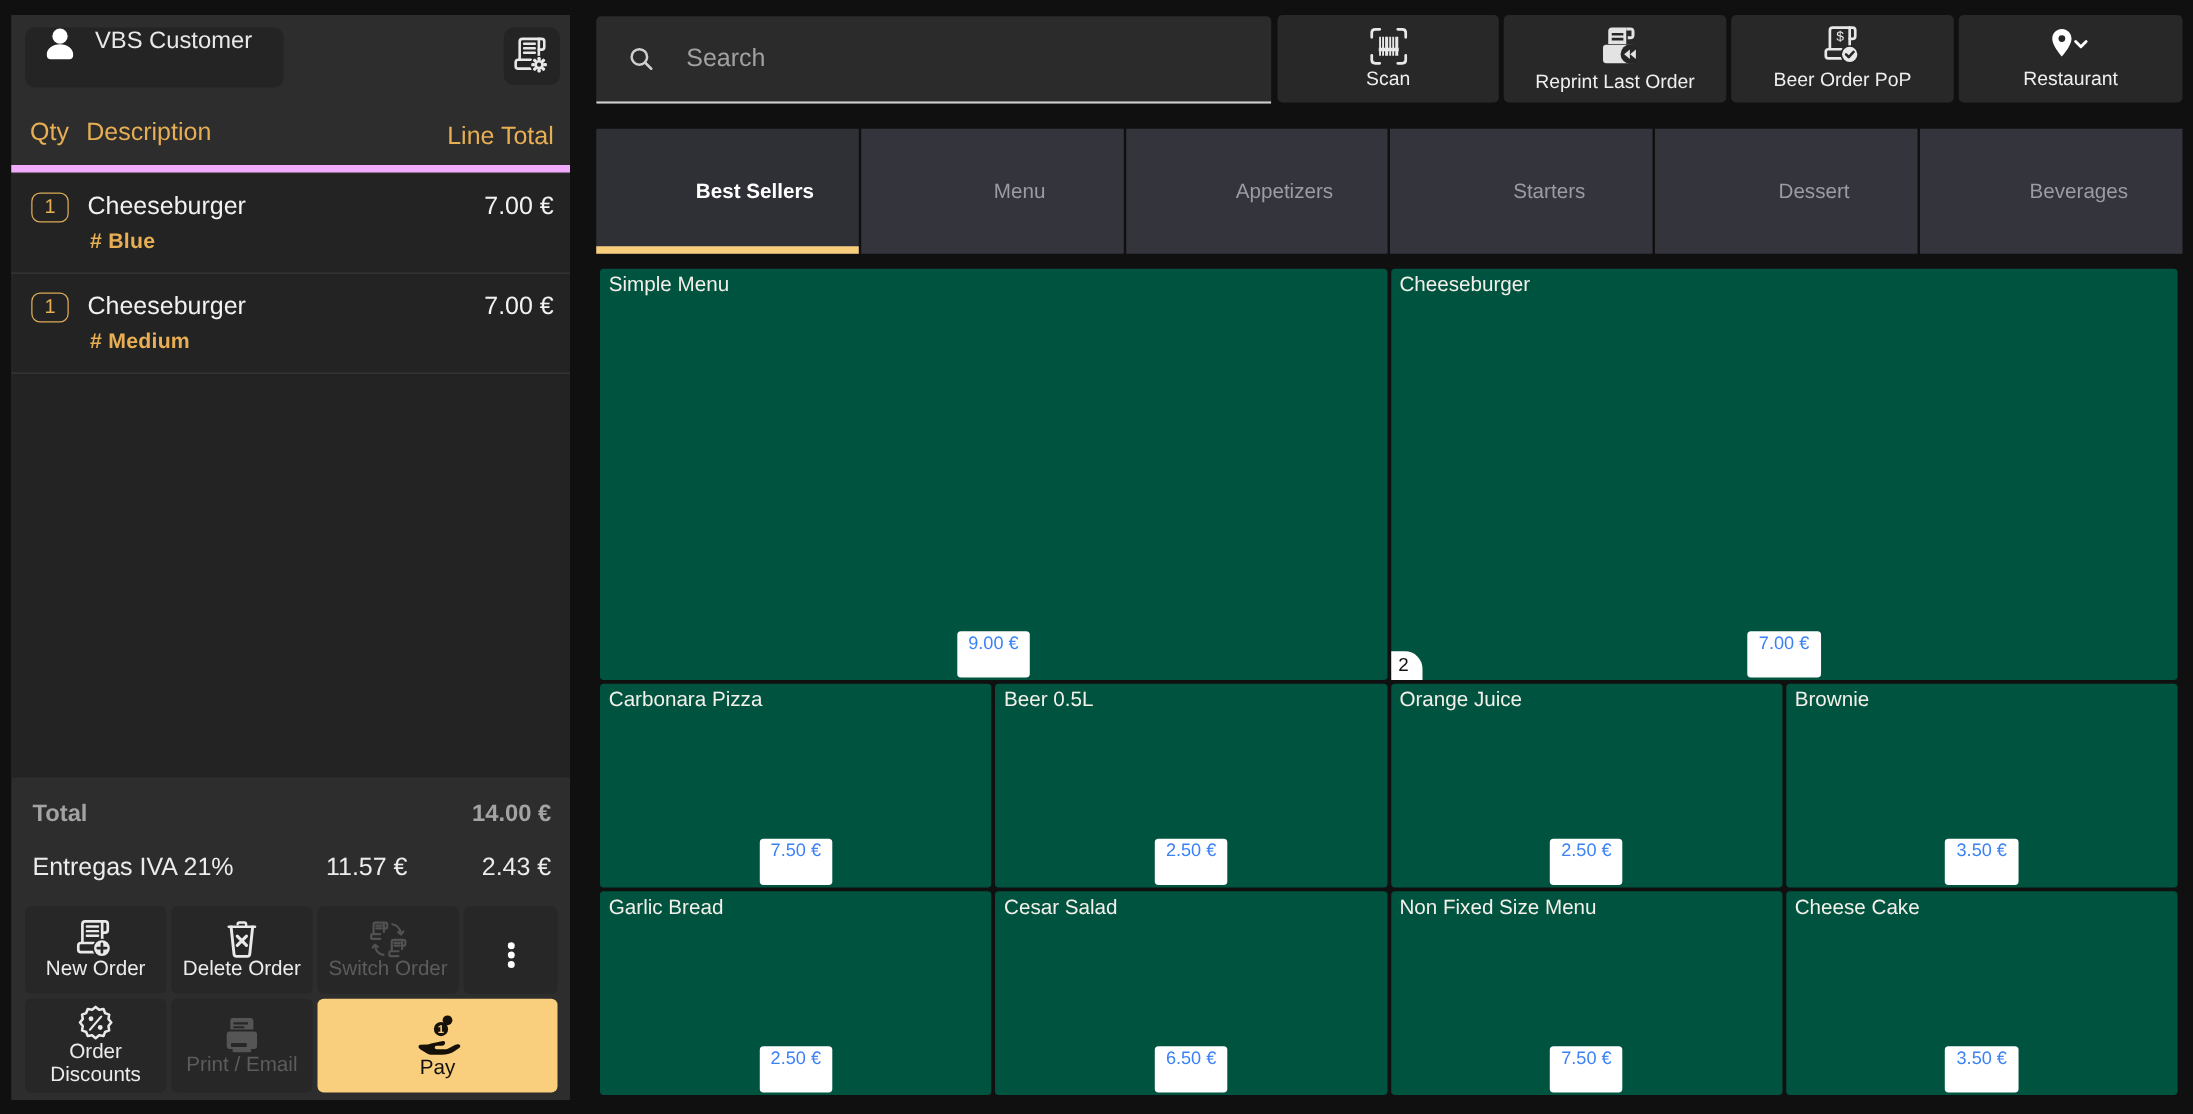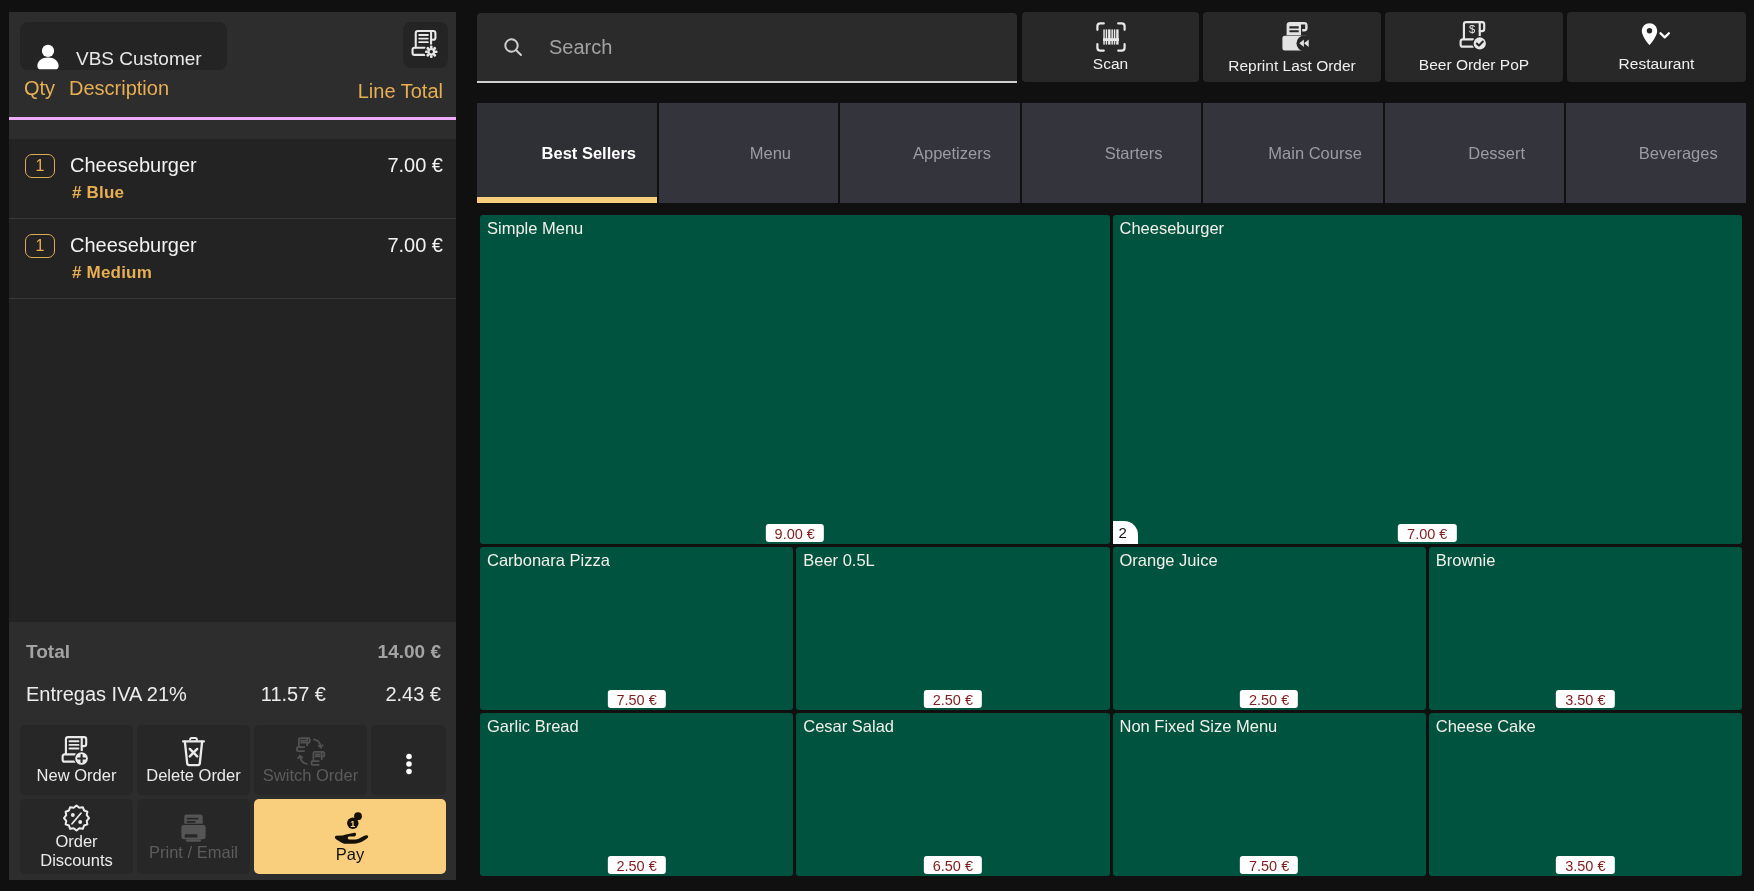--- a/index.html
+++ b/index.html
@@ -3,26 +3,26 @@
 <meta charset="utf-8">
 <style>
   * { margin:0; padding:0; box-sizing:border-box; }
   html,body { width:1754px; height:891px; background:#101010; overflow:hidden;
     font-family:"Liberation Sans", sans-serif; }
   .abs { position:absolute; }
 
   
   #left { left:9px; top:12px; width:447px; height:868px; background:#2d2d2d; }
   #chip { left:11px; top:10px; width:207px; height:48px; background:#242424; border-radius:8px;
-    display:flex; align-items:flex-end; }
+    display:flex; align-items:flex-start; }
   #chip svg { margin-left:17px; }
   #chip .t { color:#e8e8e8; font-size:19px; margin-left:17px; }
   #gearbtn { left:394px; top:10px; width:45px; height:46px; background:#242424; border-radius:8px;
     display:flex; align-items:center; justify-content:center; }
-  #headrow { left:0; top:48px; width:447px; height:60px; color:#e7ae53; font-size:20px; border-bottom:3px solid #f0abfc; }
+  #headrow { left:0; top:66px; width:447px; height:60px; color:#e7ae53; font-size:20px; border-bottom:6px solid #f0abfc; }
   #headrow .q { position:absolute; left:15px; top:17px; }
   #headrow .d { position:absolute; left:60px; top:17px; }
   #headrow .lt { position:absolute; right:13px; top:20px; }
   #items { left:0; top:127px; width:447px; height:483px; background:#232323; }
   .irow { position:relative; height:80px; border-bottom:1px solid #383838; }
   .qbadge { position:absolute; left:16px; top:15px; width:30px; height:24px; border:1px solid #ddab55;
     border-radius:7px; color:#e7ae53; font-size:16px; display:flex; align-items:center; justify-content:center; }
   .iname { position:absolute; left:61px; top:15px; color:#f2f2f2; font-size:20px; }
   .iprice { position:absolute; right:13px; top:15px; color:#f2f2f2; font-size:20px; }
   .isub { position:absolute; left:63px; top:44px; color:#e7ae53; font-size:17px; letter-spacing:.2px;font-weight:bold; }
@@ -61,21 +61,21 @@
   .tab.act { background:#2f2f36; color:#ffffff; font-weight:bold; }
   .tab.act:after { content:""; position:absolute; left:0; right:0; bottom:0; height:6px; background:#f8cd7c; }
 
   
   #grid { left:480px; top:215px; width:1262px; height:661px; display:grid;
     grid-template-columns:repeat(4, 1fr); grid-template-rows:repeat(4, 1fr); gap:3px; }
   .tile { background:#00533f; border-radius:3px; position:relative; color:#f3f0ea; font-size:16.5px; }
   .tile .nm { position:absolute; left:7px; top:4px; }
   .tile.big { grid-column:span 2; grid-row:span 2; }
   .price { position:absolute; bottom:2px; left:50%; transform:translateX(-50%); background:#ffffff;
-    color:#7f1d1d; font-size:14.5px; padding:2px 9px 0; border-radius:3px; white-space:nowrap; }
+    color:#3b82f6; font-size:14.5px; padding:2px 9px 19px; border-radius:3px; white-space:nowrap; }
   .cnt { position:absolute; bottom:0; left:0; width:25px; height:23px; background:#ffffff;
     border-radius:0 14px 0 0; color:#111; font-size:15px; display:flex; align-items:center; padding-left:6px; }
 </style>
 </head>
 <body>
   <div id="left" class="abs">
     <div id="chip" class="abs">
       <svg width="22" height="26" viewBox="0 0 22 26" fill="#ffffff">
         <circle cx="11" cy="6.9" r="6.1"></circle>
         <path d="M11 13.4c-6 0-10.6 3.5-10.6 8.3 0 2.6 1.3 3.6 3.1 3.6h15c1.8 0 3.1-1 3.1-3.6 0-4.8-4.6-8.3-10.6-8.3z"></path>
@@ -257,21 +257,20 @@
     <path d="M20.5 11.2 L24.7 15.4 L28.9 11.2" fill="none" stroke="#ffffff" stroke-width="2.3" stroke-linecap="round" stroke-linejoin="round"></path>
   </svg>
     <span class="lab">Restaurant</span>
   </div>
 
   <div id="tabs" class="abs">
     <div class="tab act">Best Sellers</div>
     <div class="tab">Menu</div>
     <div class="tab">Appetizers</div>
     <div class="tab">Starters</div>
-    <div class="tab">Main Course</div>
     <div class="tab">Dessert</div>
     <div class="tab">Beverages</div>
   </div>
 
   <div id="grid" class="abs">
     <div class="tile big">
       <span class="nm">Simple Menu</span>
       <span class="price">9.00 €</span>
     </div>
     <div class="tile big">

